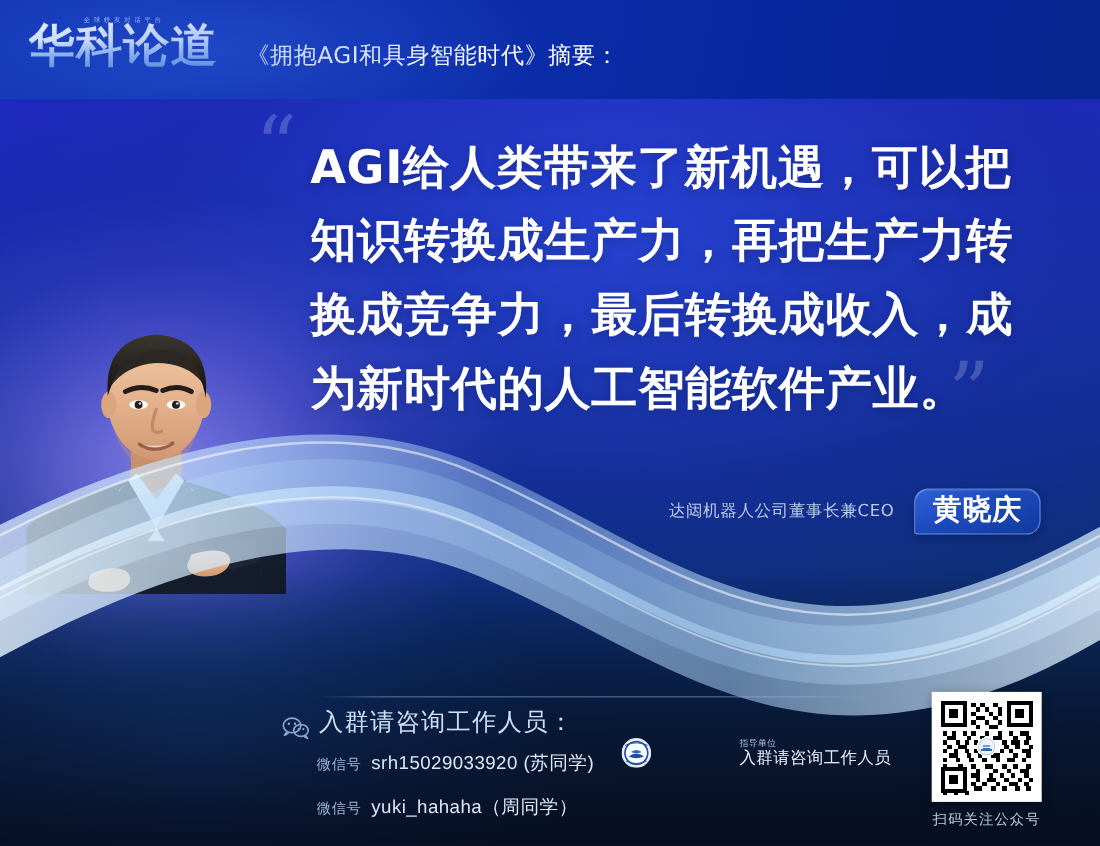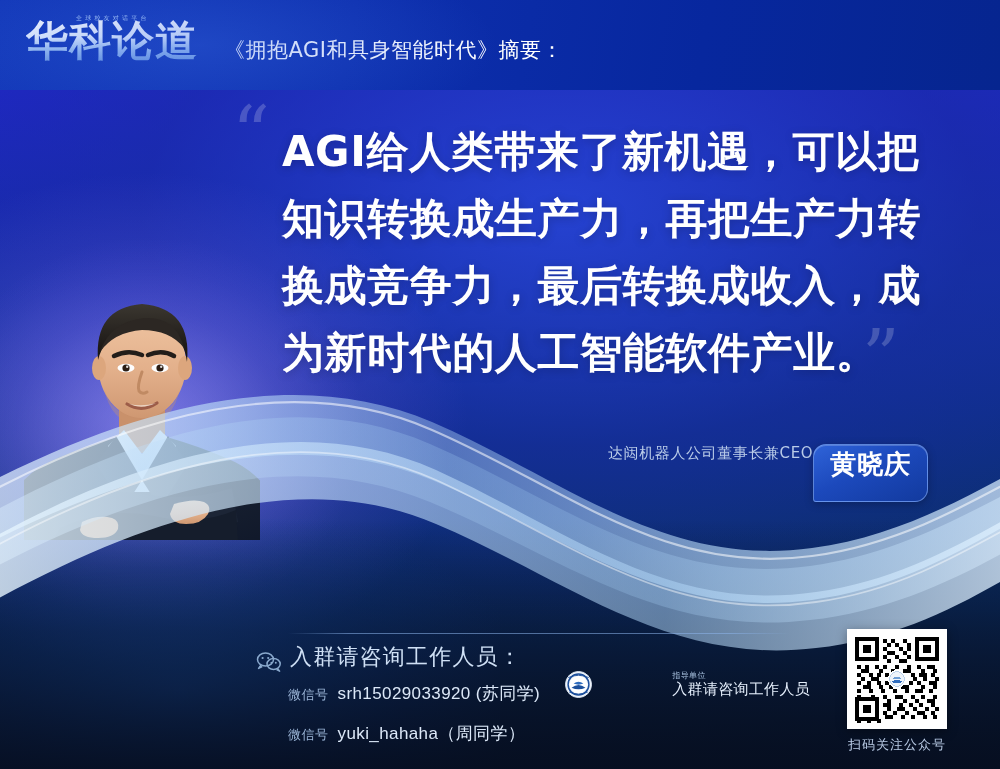--- a/index.html
+++ b/index.html
@@ -94,28 +94,28 @@
     color:#ffffff; font-size:42px; font-weight:bold;
     line-height:67px; letter-spacing:.6px;
     font-family:"DejaVu Sans","Liberation Sans",sans-serif;
     text-shadow:0 2px 10px rgba(0,0,0,.22);
   }
   .quote-text div { white-space:nowrap; }
 
   
   .attribution {
     position:absolute; left:608px; top:444px;
-    display:flex; 
+    display:flex; align-items:center; gap:18px;
   }
   .attr-role {
     font-size:15px; color:#b9cbe8; letter-spacing:.6px; white-space:nowrap;
     font-family:"DejaVu Sans","Liberation Sans",sans-serif;
   }
   .attr-badge {
-    display:inline-block; padding:5px 16px 21px;
+    display:inline-block; padding:5px 16px 5px;
     border-radius:13px 13px 13px 3px;
     background:linear-gradient(155deg,#2f63d8 0%,#1c49bc 45%,#123a9e 100%);
     border:1px solid rgba(150,190,255,.55);
     box-shadow:0 2px 8px rgba(0,0,0,.25), inset 0 1px 0 rgba(255,255,255,.2);
     color:#ffffff; font-size:26px; font-weight:bold; letter-spacing:1px;
     line-height:1.15; white-space:nowrap;
     font-family:"DejaVu Sans","Liberation Sans",sans-serif;
   }
 
   

